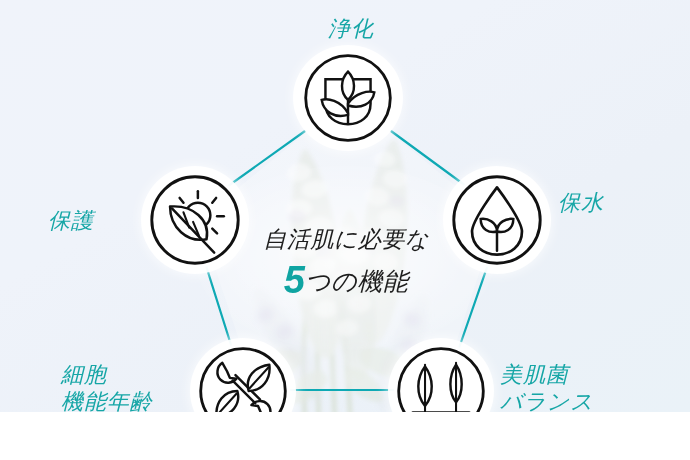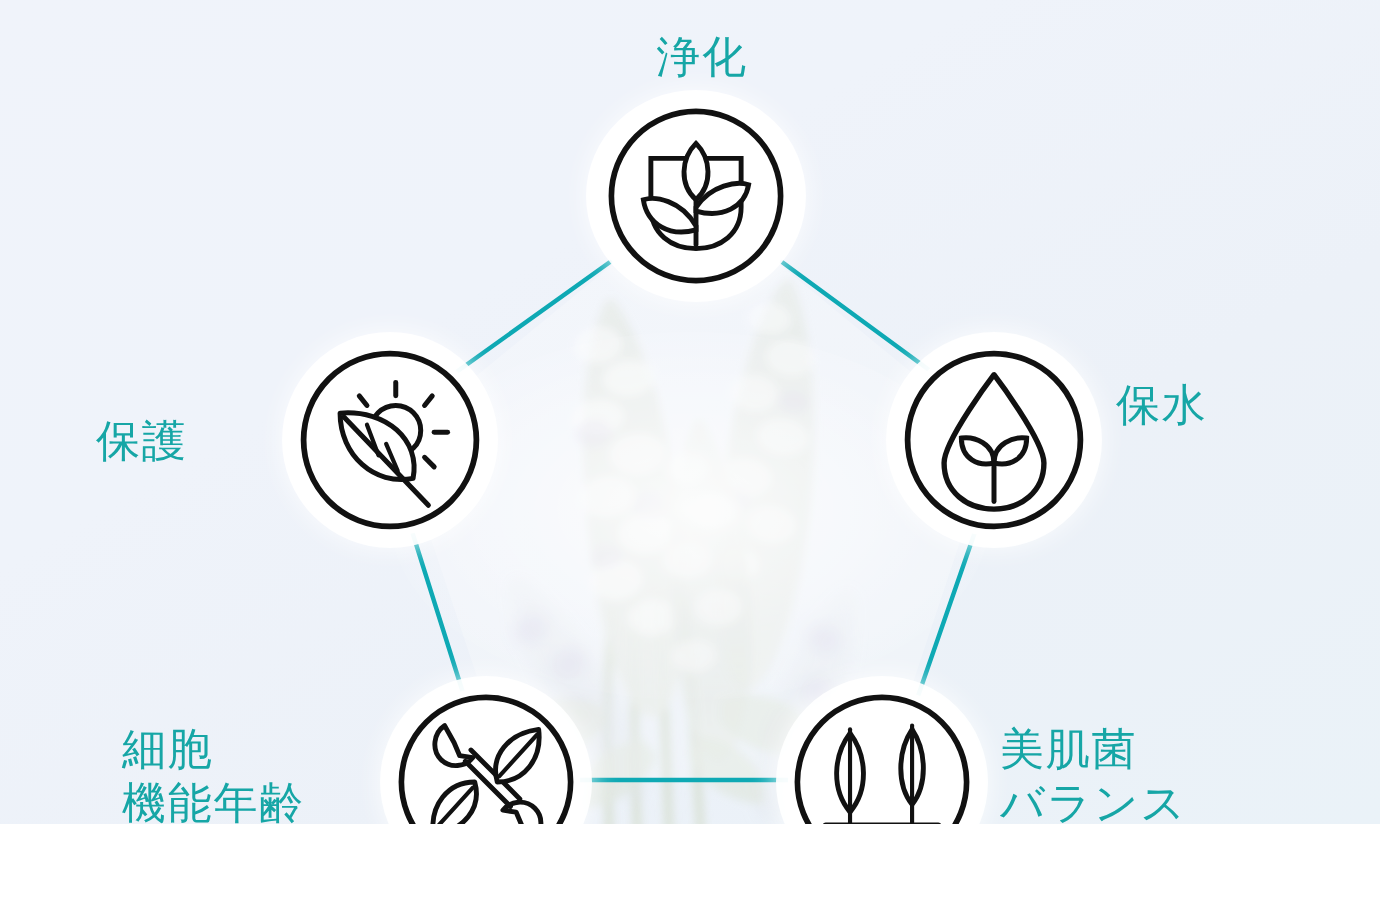--- a/index.html
+++ b/index.html
@@ -13,20 +13,21 @@
     overflow: hidden;
     font-family: "Liberation Sans", "DejaVu Sans", sans-serif;
   }
 
   #infographic {
     position: relative;
     width: 690px;
     height: 412px;
     background: linear-gradient(150deg, #f0f3fa 0%, #eff3fa 35%, #ecf1f8 65%, #eaf2f8 100%);
     overflow: hidden;
+    font-style: italic;
   }
 
   
   .bg-art {
     position: absolute;
     left: 0; top: 0;
     width: 690px; height: 460px;
     pointer-events: none;
   }
 
@@ -333,14 +334,18 @@
 
         <line x1="20" y1="73" x2="80" y2="73" stroke="#111" stroke-width="3" stroke-linecap="round"></line>
 
         <path d="M50 74 L57 86 H43 Z" fill="#fff" stroke="#111" stroke-width="2.4" stroke-linejoin="round"></path>
       </svg>
     </div>
     <div class="node-label">美肌菌
 バランス</div>
   </div>
 
+  <div class="center-block">
+    <span class="center-line1">自活肌に必要な</span>
+    <span class="center-line2"><span class="center-number">5</span><span>つの機能</span></span>
+  </div>
 
 </div>
 
 </body></html>

